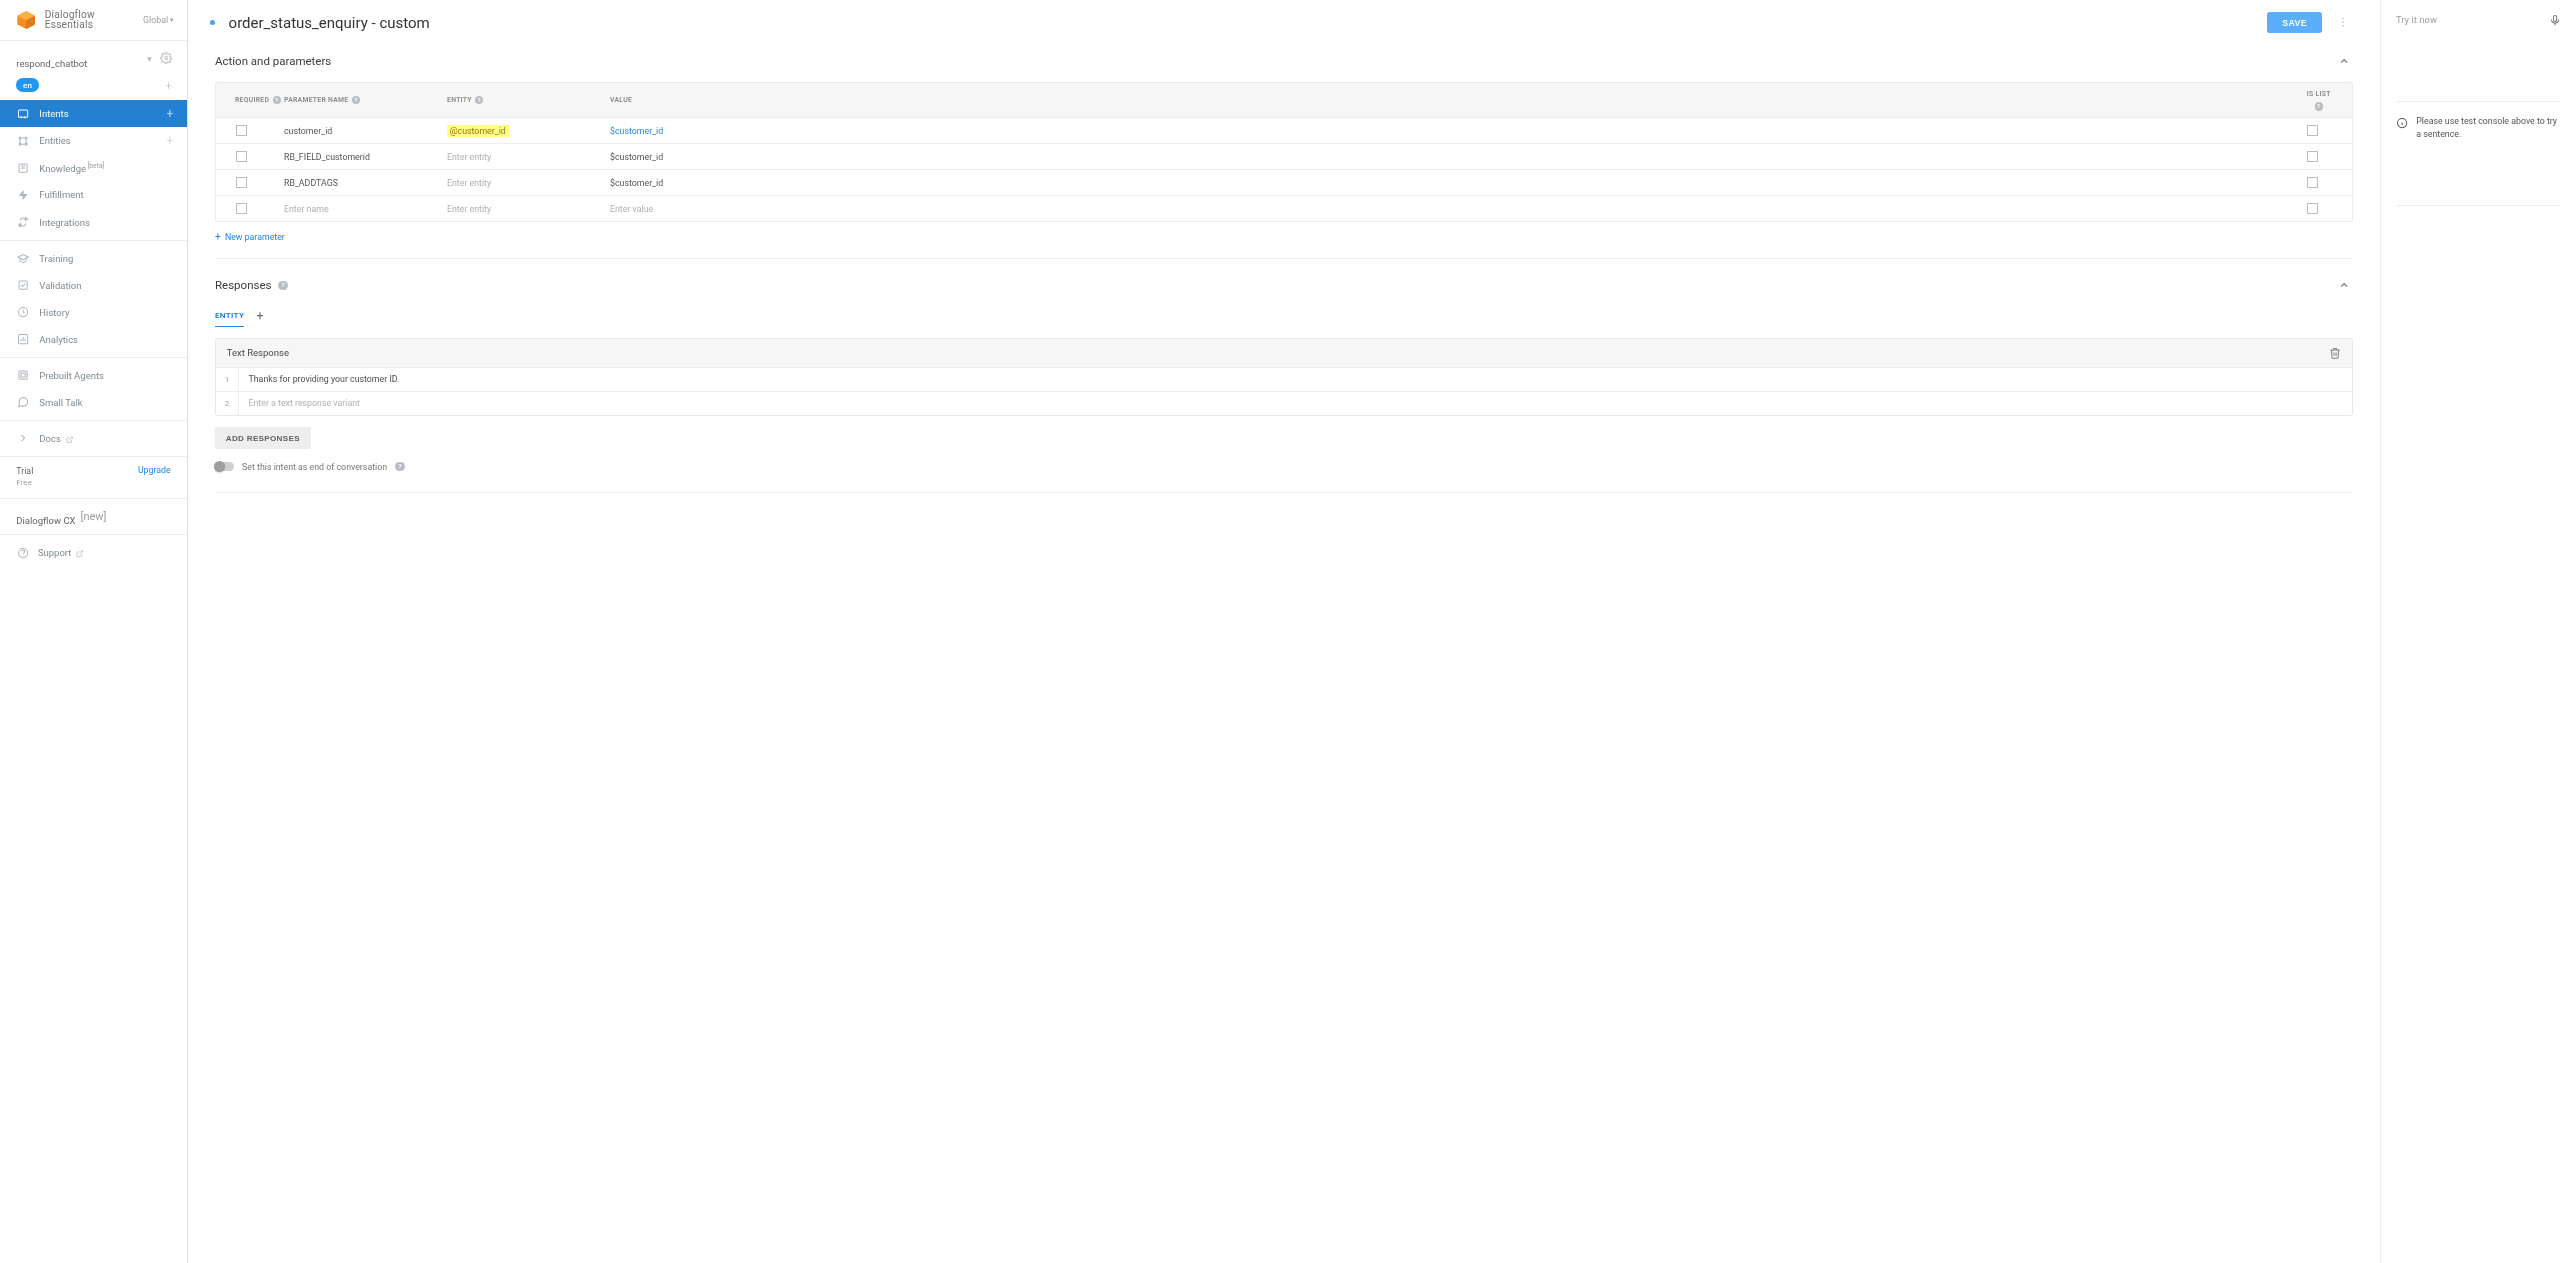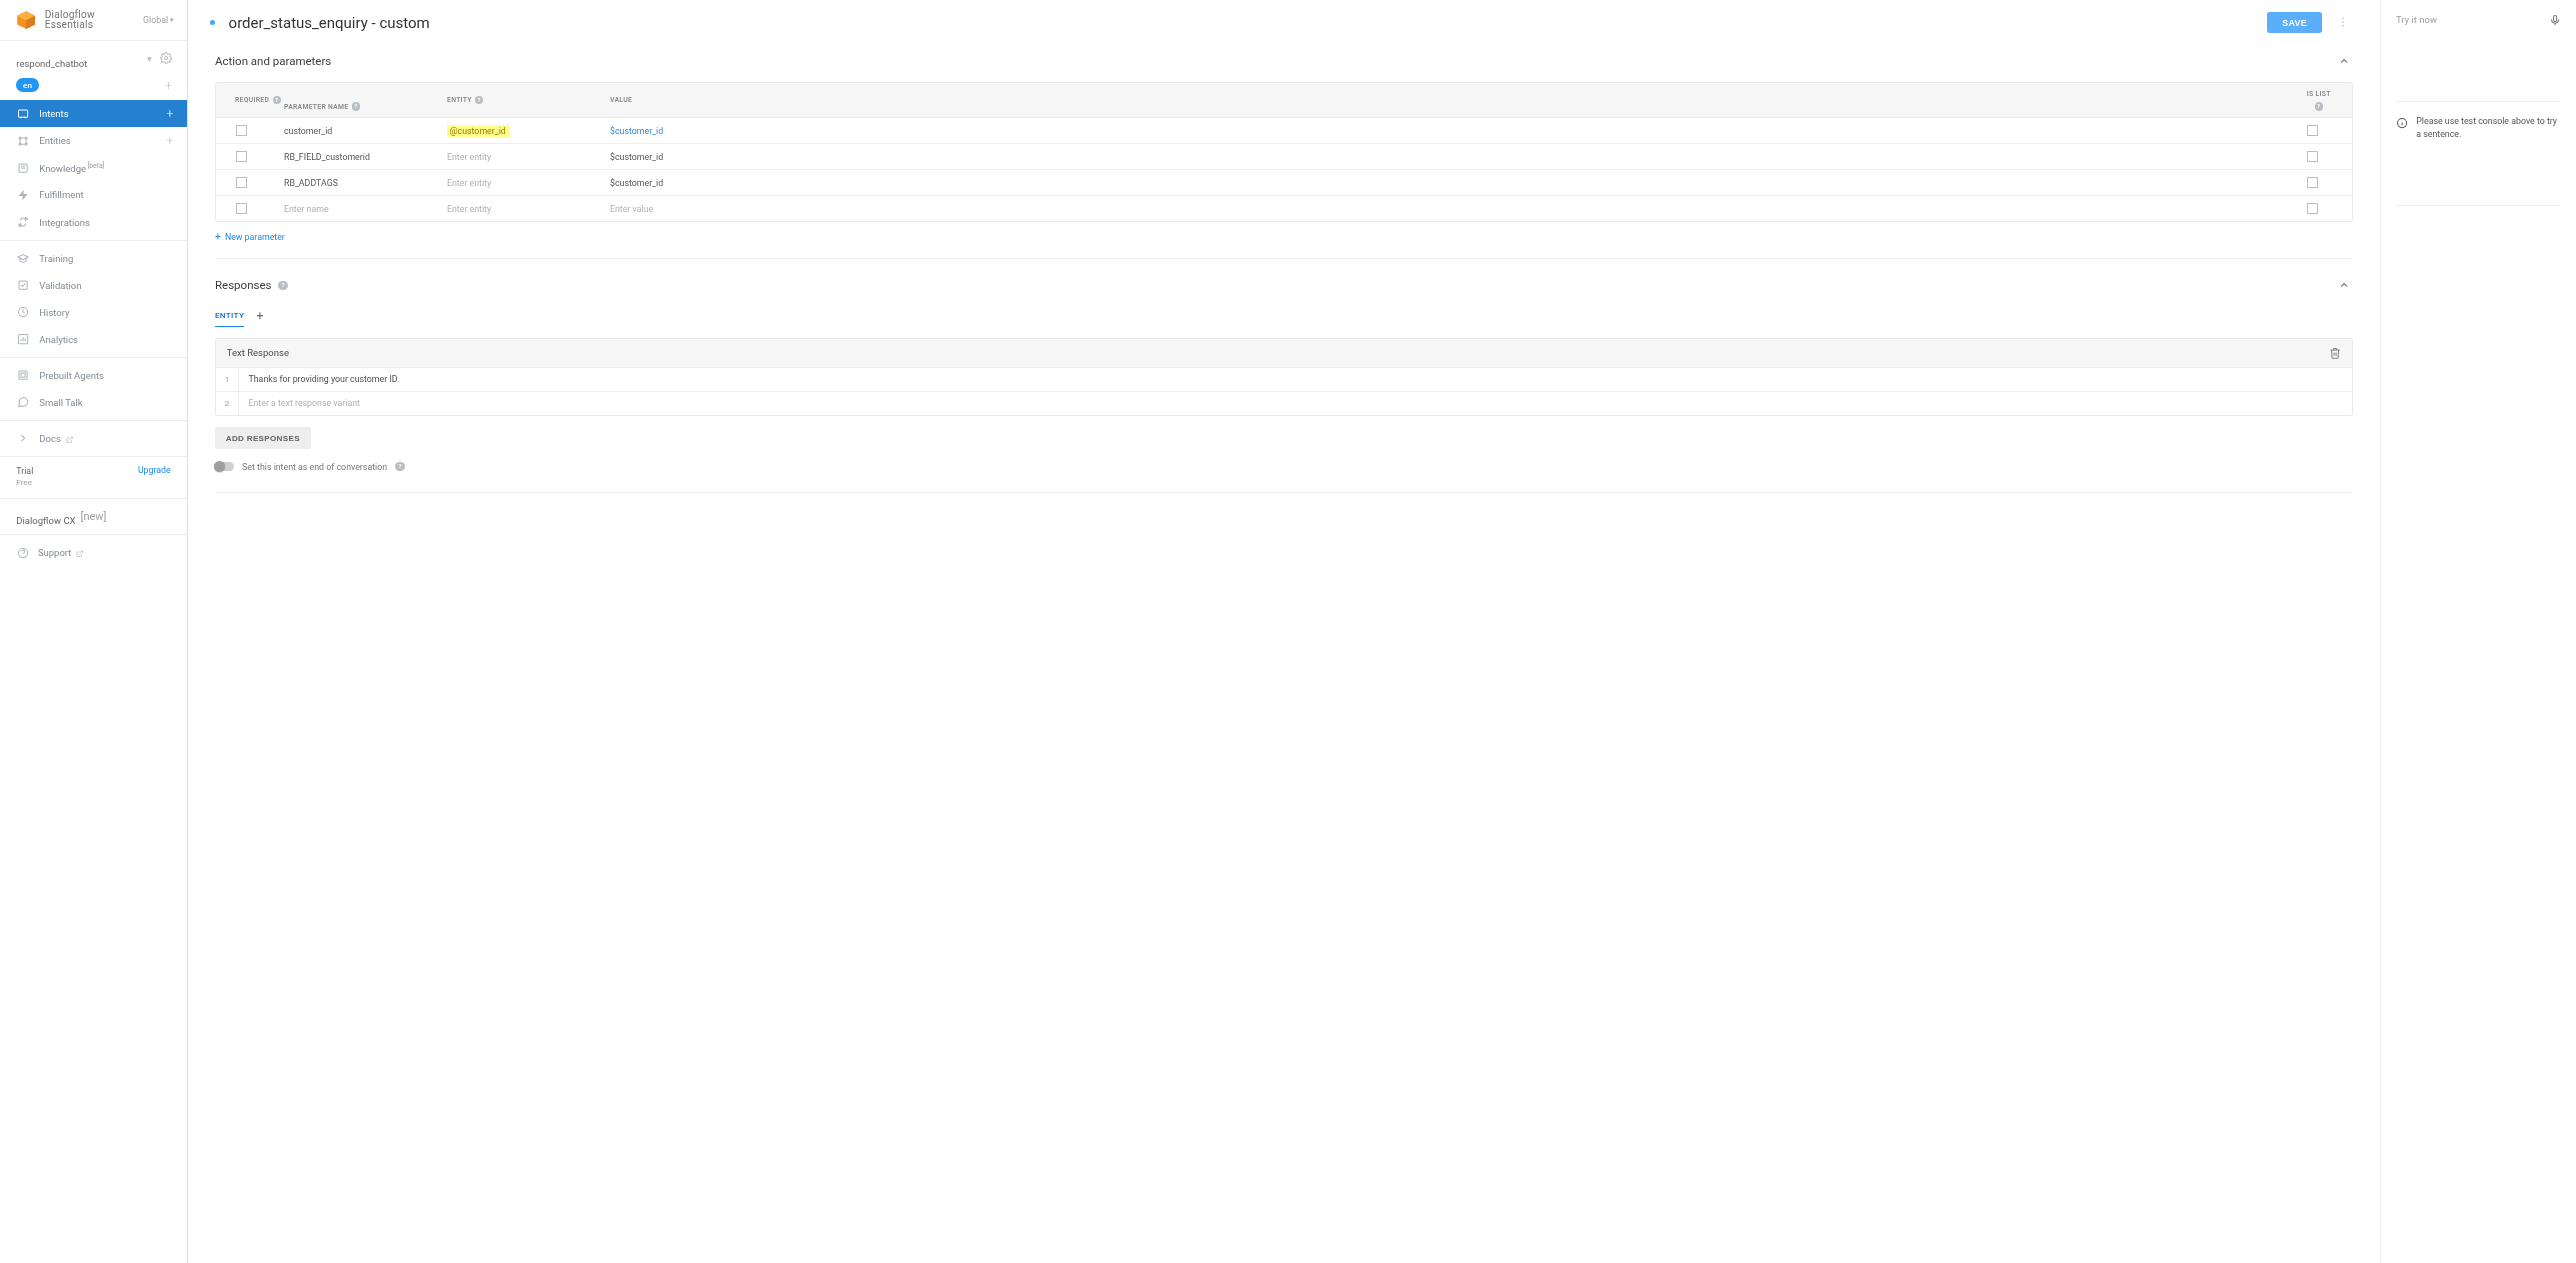--- a/index.html
+++ b/index.html
@@ -61,21 +61,21 @@
   .sec-head .expand-btn { margin-left: auto; color: #6d6d6d; cursor: pointer; padding: 2.7px; }
 
   .action-input { width: 100%; border: 0.7px solid #e0e0e0; border-radius: 2.7px; padding: 8.1px 9.5px; font-size: 8.8px; color: #666; resize: vertical; min-height: 27px; font-family: inherit; }
   .action-wrap { position: relative; }
   .action-wrap::after { content: ""; position: absolute; right: 2.7px; bottom: 2.7px; width: 5.4px; height: 5.4px; border-right: 1.4px solid #e0e0e0; border-bottom: 1.4px solid #e0e0e0; border-radius: 0 0 1.4px 0; pointer-events: none; }
 
   .param-table { margin-top: 12.2px; border: 0.7px solid #eaeaea; border-radius: 2.7px; overflow: hidden; }
   .param-head { display: flex; background: #f6f6f6; padding: 6.8px 0; font-size: 6.8px; color: #888; font-weight: 600; letter-spacing: 0.3px; }
   .pcol { display: flex; align-items: center; gap: 3.4px; }
   .pcol.req { width: 68px; padding-left: 19px; }
-  .pcol.name { width: 163px; align-items: flex-end; }
+  .pcol.name { width: 163px; }
   .pcol.entity { width: 163px; }
   .pcol.value { width: 163px; }
   .pcol.islist { width: 53px; margin-left: auto; padding-right: 13.5px; text-align: right; flex-direction: column; align-items: center; line-height: 1.2; }
 
   .param-body .prow { display: flex; align-items: center; border-top: 0.7px solid #eee; min-height: 26px; background: #fff; font-size: 8.8px; }
   .prow .pcol { padding: 4.1px 0; }
   .prow .checkbox { width: 10.8px; height: 10.8px; border: 1px solid #bdbdbd; background: #fff; cursor: pointer; }
   .prow .pcol.req { justify-content: flex-start; padding-left: 20.3px; }
   .prow .pcol.islist { justify-content: flex-start; padding-left: 8.1px; align-items: center; flex-direction: row; }
   .prow .pcol.name { color: #555; }

